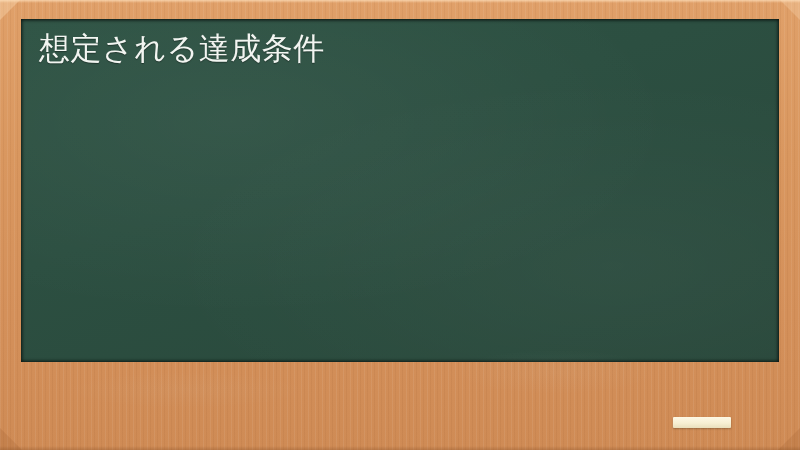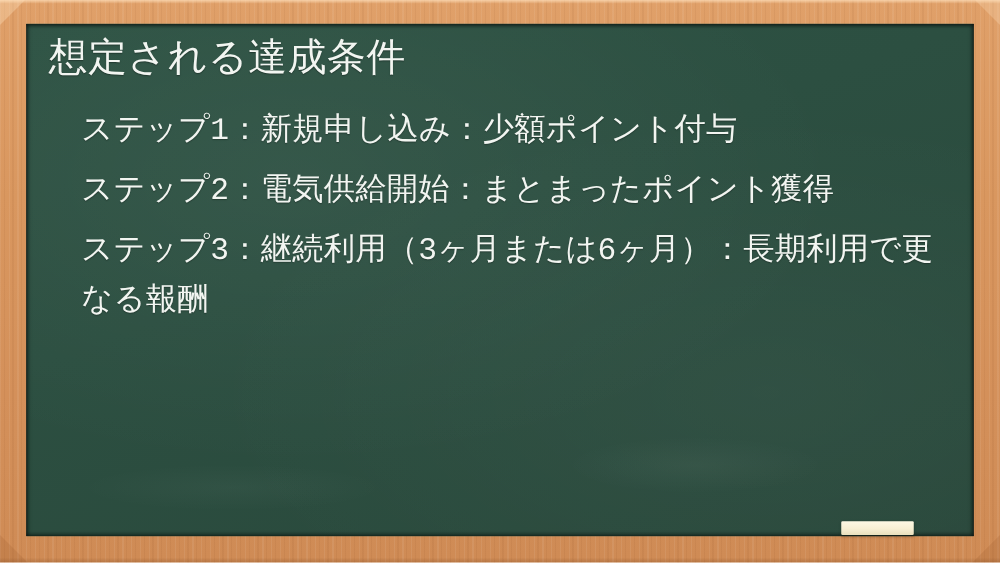--- a/index.html
+++ b/index.html
@@ -64,32 +64,31 @@
     position:absolute; left:0; bottom:0; width:100%; height:4px;
     background: linear-gradient(0deg, rgba(120,66,28,0.28), rgba(120,66,28,0));
   }
 
   
   .board {
     position: absolute;
     left: 21px;
     top: 19px;
     width: 758px;
-    height: 410px;
+    height: 343px;
     box-sizing: border-box;
     background:
       radial-gradient(ellipse at 28% 30%, rgba(255,255,255,0.045) 0%, rgba(255,255,255,0) 58%),
       radial-gradient(ellipse at 78% 72%, rgba(255,255,255,0.03) 0%, rgba(255,255,255,0) 55%),
       linear-gradient(160deg, #2e5344 0%, #2c4f41 40%, #29483b 100%);
     box-shadow:
       inset 0 2px 3px rgba(0,0,0,0.42),
       inset 0 -2px 3px rgba(0,0,0,0.30),
       inset 2px 0 3px rgba(0,0,0,0.30),
       inset -2px 0 3px rgba(0,0,0,0.30);
-    font-family: Liberation Mono, monospace;
   }
 
   
   .smudge {
     position:absolute;
     border-radius: 50%;
     pointer-events:none;
   }
   .smudge.s1 { left: 430px; top: 330px; width: 210px; height: 46px;
     background: radial-gradient(ellipse, rgba(225,235,228,0.045), rgba(225,235,228,0) 70%); }
@@ -159,23 +158,18 @@
   <div class="miter br"></div>
   <div class="frame-sh-bottom"></div>
 
   <div class="board">
     <div class="smudge s1"></div>
     <div class="smudge s2"></div>
 
     <div class="content">
       <h1 class="title">想定される達成条件</h1>
 
-      <ul class="body-list">
-        <li>ステップ1：新規申し込み：少額ポイント付与</li>
-        <li>ステップ2：電気供給開始：まとまったポイント獲得</li>
-        <li>ステップ3：継続利用（3ヶ月または6ヶ月）：長期利用で更なる報酬</li>
-      </ul>
     </div>
   </div>
 
   <div class="chalk"></div>
 
 </div>
 
 </body></html>

